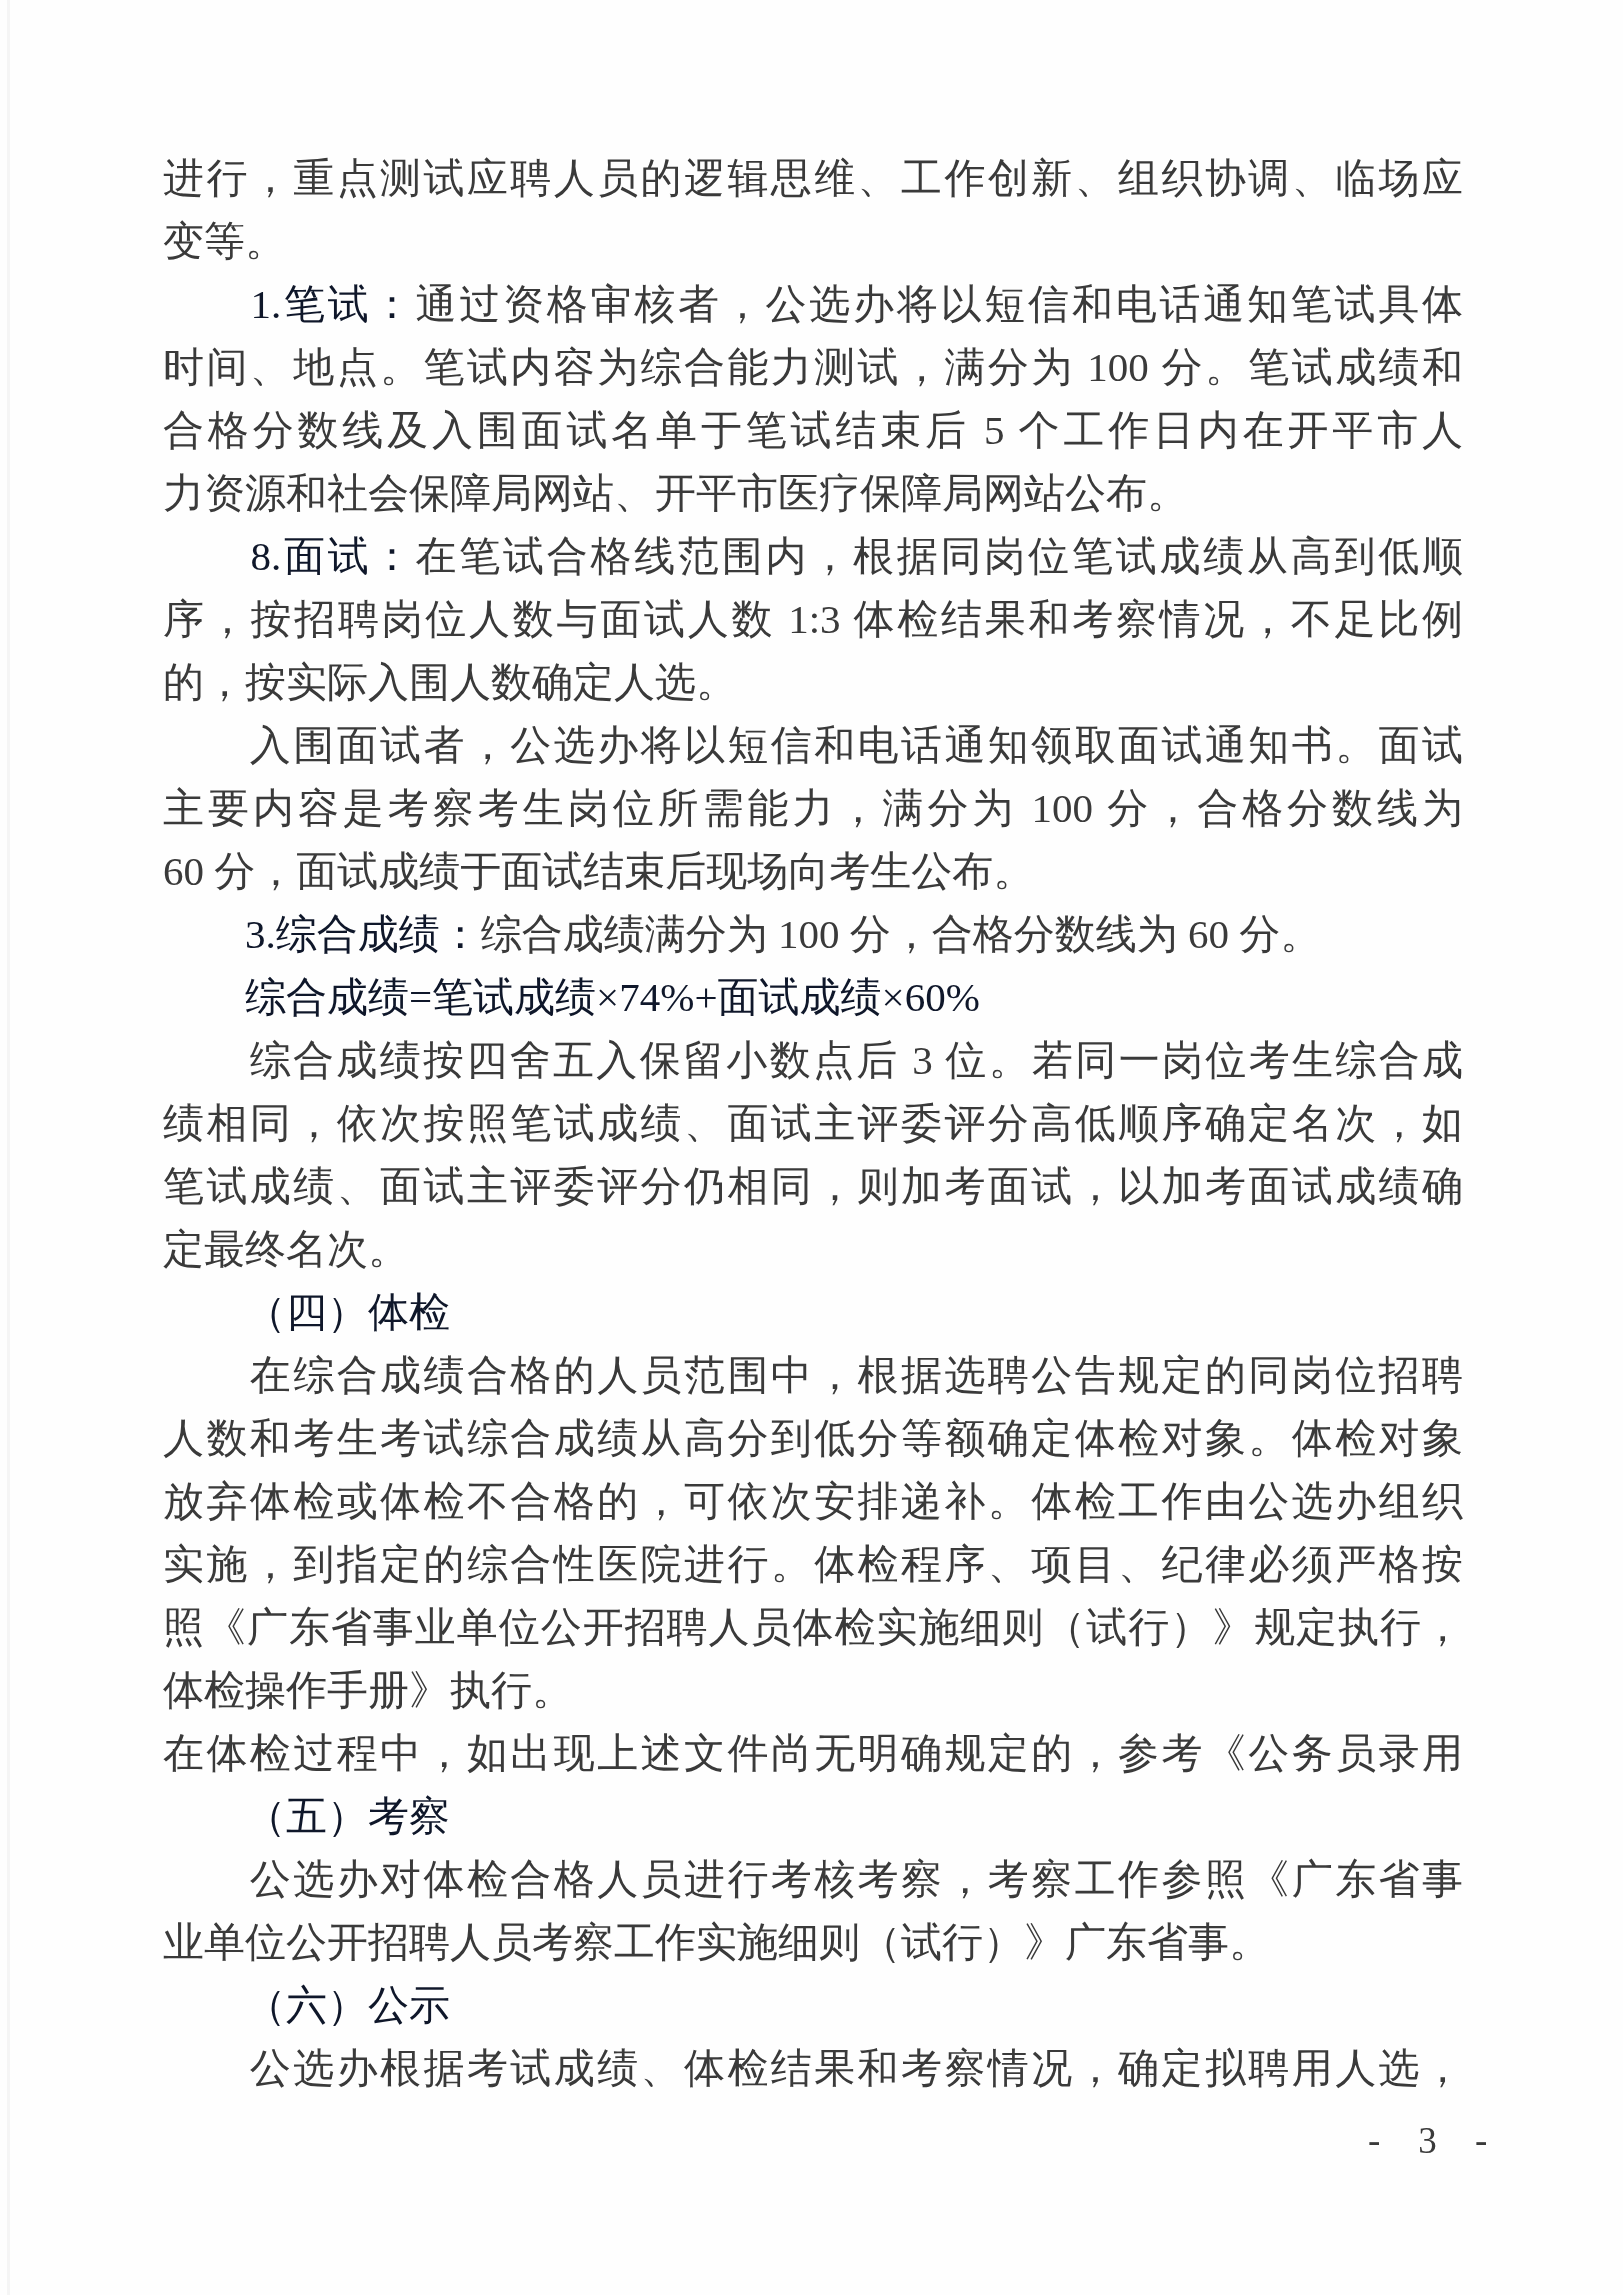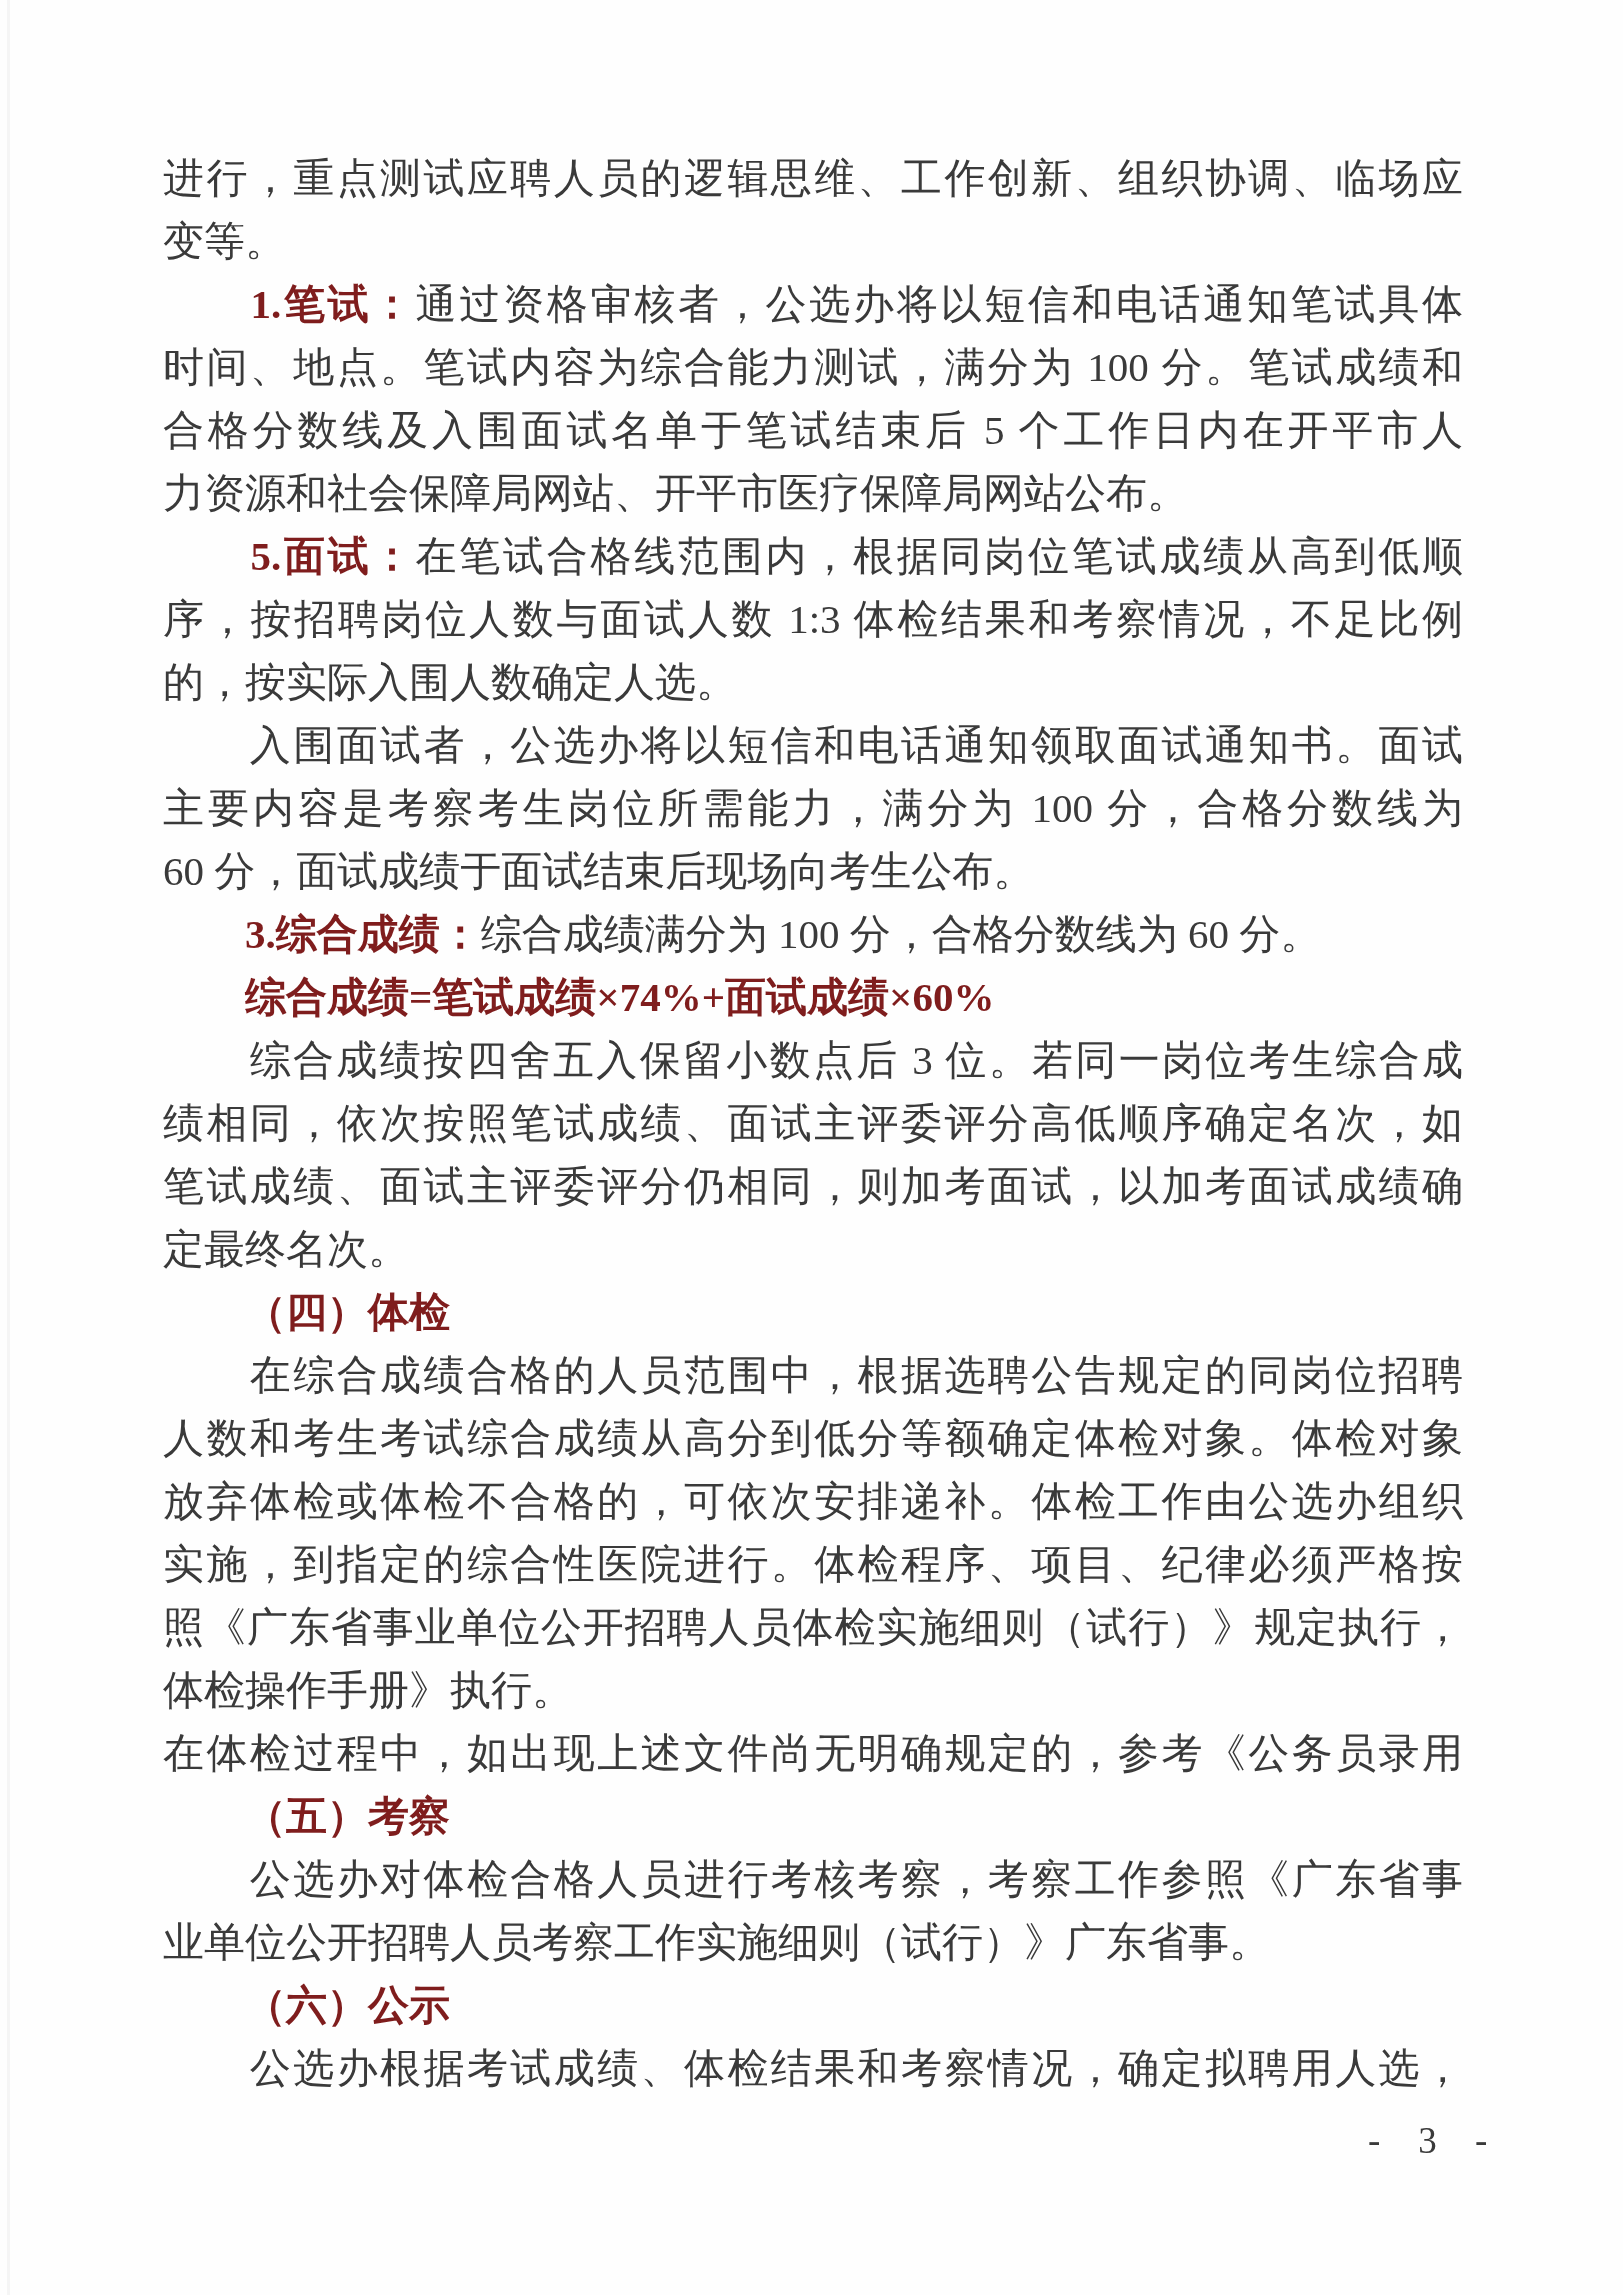--- a/index.html
+++ b/index.html
@@ -30,22 +30,22 @@
   }
   .line {
     height: 63px;
     overflow: hidden;
   }
   .line.j {
     text-align: justify;
     text-align-last: justify;
   }
   .b {
-    font-weight: bold;
-    color: #7f1d1d;
+    font-weight: normal;
+    color: #0f172a;
   }
   .pagenum {
     position: absolute;
     top: 2119px;
     left: 1368px;
     font-size: 37px;
     letter-spacing: 14.4px;
     color: #3a3a3a;
     white-space: nowrap;
   }
@@ -55,21 +55,21 @@
 
 <div class="page">
   <div class="scan-edge"></div>
   <div class="doc">
       <div class="line j"><span>进行，重点测试应聘人员的逻辑思维、工作创新、组织协调、临场应</span></div>
       <div class="line"><span>变等。</span></div>
       <div class="line j"><span>　　</span><span class="b">1.笔试：</span><span>通过资格审核者，公选办将以短信和电话通知笔试具体</span></div>
       <div class="line j"><span>时间、地点。笔试内容为综合能力测试，满分为 100 分。笔试成绩和</span></div>
       <div class="line j"><span>合格分数线及入围面试名单于笔试结束后 5 个工作日内在开平市人</span></div>
       <div class="line"><span>力资源和社会保障局网站、开平市医疗保障局网站公布。</span></div>
-      <div class="line j"><span>　　</span><span class="b">5.面试：</span><span>在笔试合格线范围内，根据同岗位笔试成绩从高到低顺</span></div>
+      <div class="line j"><span>　　</span><span class="b">8.面试：</span><span>在笔试合格线范围内，根据同岗位笔试成绩从高到低顺</span></div>
       <div class="line j"><span>序，按招聘岗位人数与面试人数 1:3 体检结果和考察情况，不足比例</span></div>
       <div class="line"><span>的，按实际入围人数确定人选。</span></div>
       <div class="line j"><span>　　入围面试者，公选办将以短信和电话通知领取面试通知书。面试</span></div>
       <div class="line j"><span>主要内容是考察考生岗位所需能力，满分为 100 分，合格分数线为</span></div>
       <div class="line"><span>60 分，面试成绩于面试结束后现场向考生公布。</span></div>
       <div class="line"><span>　　</span><span class="b">3.综合成绩：</span><span>综合成绩满分为 100 分，合格分数线为 60 分。</span></div>
       <div class="line"><span>　　</span><span class="b">综合成绩=笔试成绩×74%+面试成绩×60%</span></div>
       <div class="line j"><span>　　综合成绩按四舍五入保留小数点后 3 位。若同一岗位考生综合成</span></div>
       <div class="line j"><span>绩相同，依次按照笔试成绩、面试主评委评分高低顺序确定名次，如</span></div>
       <div class="line j"><span>笔试成绩、面试主评委评分仍相同，则加考面试，以加考面试成绩确</span></div>

